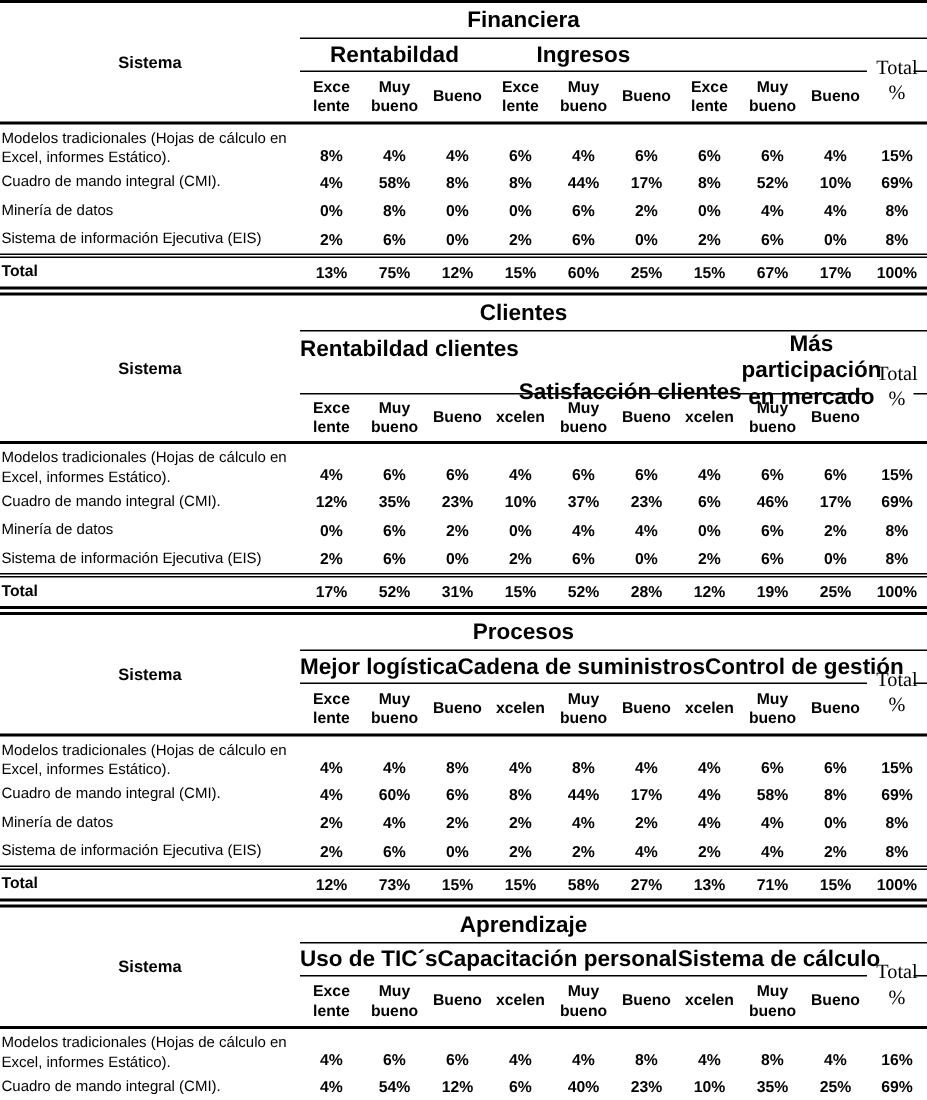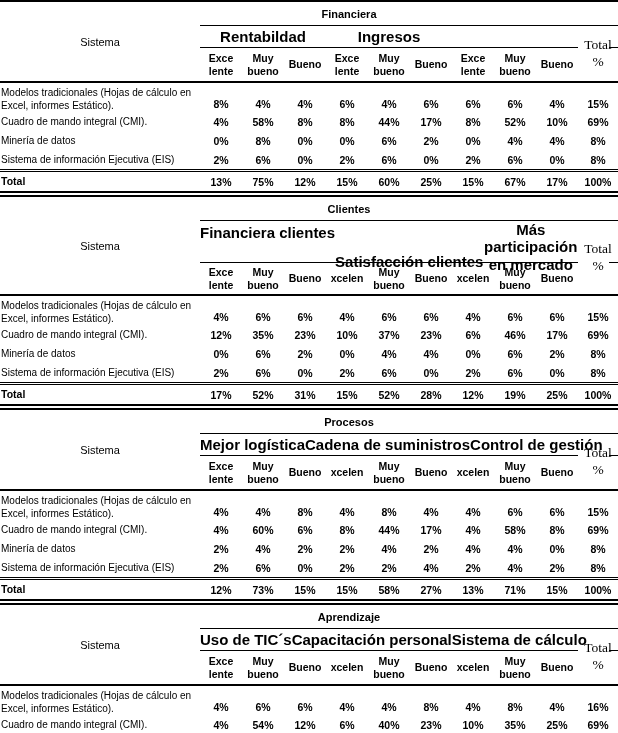--- a/index.html
+++ b/index.html
@@ -18,27 +18,27 @@
     grid-template-rows:24px var(--rb) var(--rc);
     border-bottom:2px solid #000;
     position:relative;
   }
   .tbl{ --rb:22px; --rc:33px; }
   .t2{ --rb:42px; --rc:31px; }
 
   .sistema{
     grid-row:1/4; grid-column:1;
     display:flex; align-items:center; justify-content:center;
-    font-weight:normal; font-size:11px;
+    font-weight:bold; font-size:11px;
   }
   .cat{
     grid-row:1; grid-column:2/12;
     border-bottom:1px solid #000;
     display:flex; align-items:center; justify-content:center;
-    font-weight:bold; font-size:11px;
+    font-weight:bold; font-size:15px;
   }
   .cat-text{ transform:translateX(-60px); }
   .groups{
     grid-row:2; grid-column:2/11;
     display:grid; grid-template-columns:repeat(3,1fr);
     border-bottom:1px solid #000;
   }
   .group-cell{
     display:flex; align-items:center; justify-content:center;
     text-align:center; font-weight:bold; font-size:15px; line-height:1.15;
@@ -195,21 +195,21 @@
         </div>
   </section>
 
   <section class="tbl t2">
     <div class="hdr">
       <div class="sistema">Sistema</div>
       <div class="cat">
         <span class="cat-text">Clientes</span>
       </div>
       <div class="groups">
-            <div class="group-cell">Financiera clientes</div>
+            <div class="group-cell">Rentabildad clientes</div>
             <div class="group-cell">Satisfacción clientes</div>
             <div class="group-cell">Más participación en mercado</div>
           </div>
       <div class="subs">
             <div class="sub-cell">Exce
 lente</div>
             <div class="sub-cell">Muy
 bueno</div>
             <div class="sub-cell">Bueno</div>
             <div class="sub-cell">xcelen</div>

